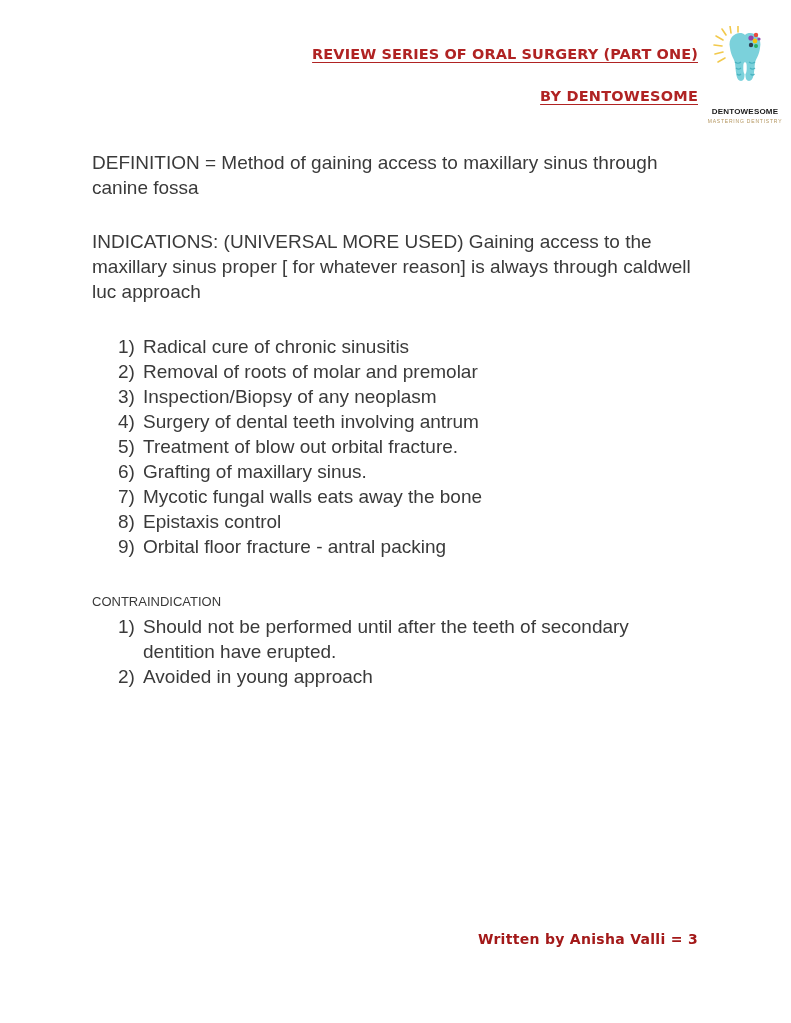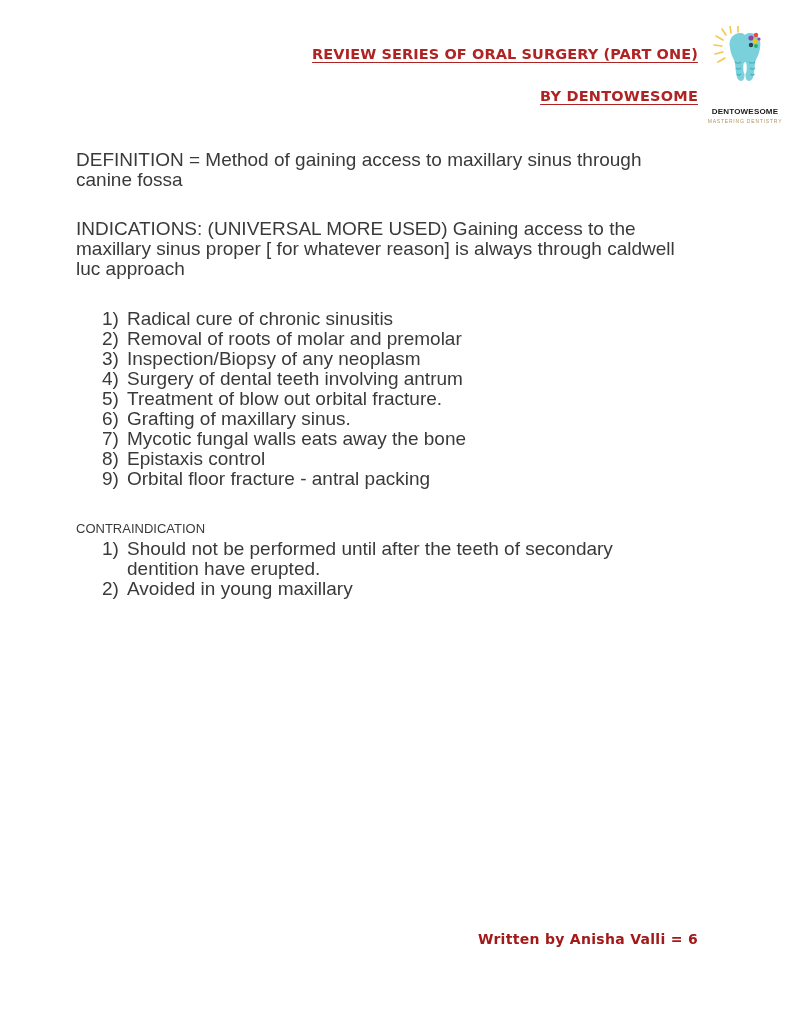--- a/index.html
+++ b/index.html
@@ -59,26 +59,26 @@
     margin-top: 2px;
     font-size: 5px;
     color: #B3955E;
     letter-spacing: 0.8px;
     white-space: nowrap;
   }
 
   
   .doc {
     position: absolute;
-    left: 76px;
+    left: 92px;
     top: 0;
     width: 604px;
     color: #3A3A3A;
     font-size: 19px;
-    line-height: 20px;
+    line-height: 25px;
     font-weight: 400;
   }
   .para-definition { margin-top: 150px; }
   .para-indications { margin-top: 29px; }
 
   .num-list { list-style: none; margin-top: 30px; padding-left: 26px; }
   .num-list li { display: flex; }
   .num-list .li-num { width: 25px; flex: 0 0 25px; }
   .num-list .li-text { flex: 1; }
 
@@ -196,21 +196,21 @@
 
     <p class="contra-heading">CONTRAINDICATION</p>
 
     <ul class="num-list contra-list">
       <li>
         <span class="li-num">1)</span>
         <span class="li-text">Should not be performed until after the teeth of secondary dentition have erupted.</span>
       </li>
       <li>
         <span class="li-num">2)</span>
-        <span class="li-text">Avoided in young maxillary</span>
+        <span class="li-text">Avoided in young approach</span>
       </li>
     </ul>
 
   </div>
 
-  <div class="footer-credit">Written by Anisha Valli = 6</div>
+  <div class="footer-credit">Written by Anisha Valli = 3</div>
 
 </div>
 
 </body></html>

